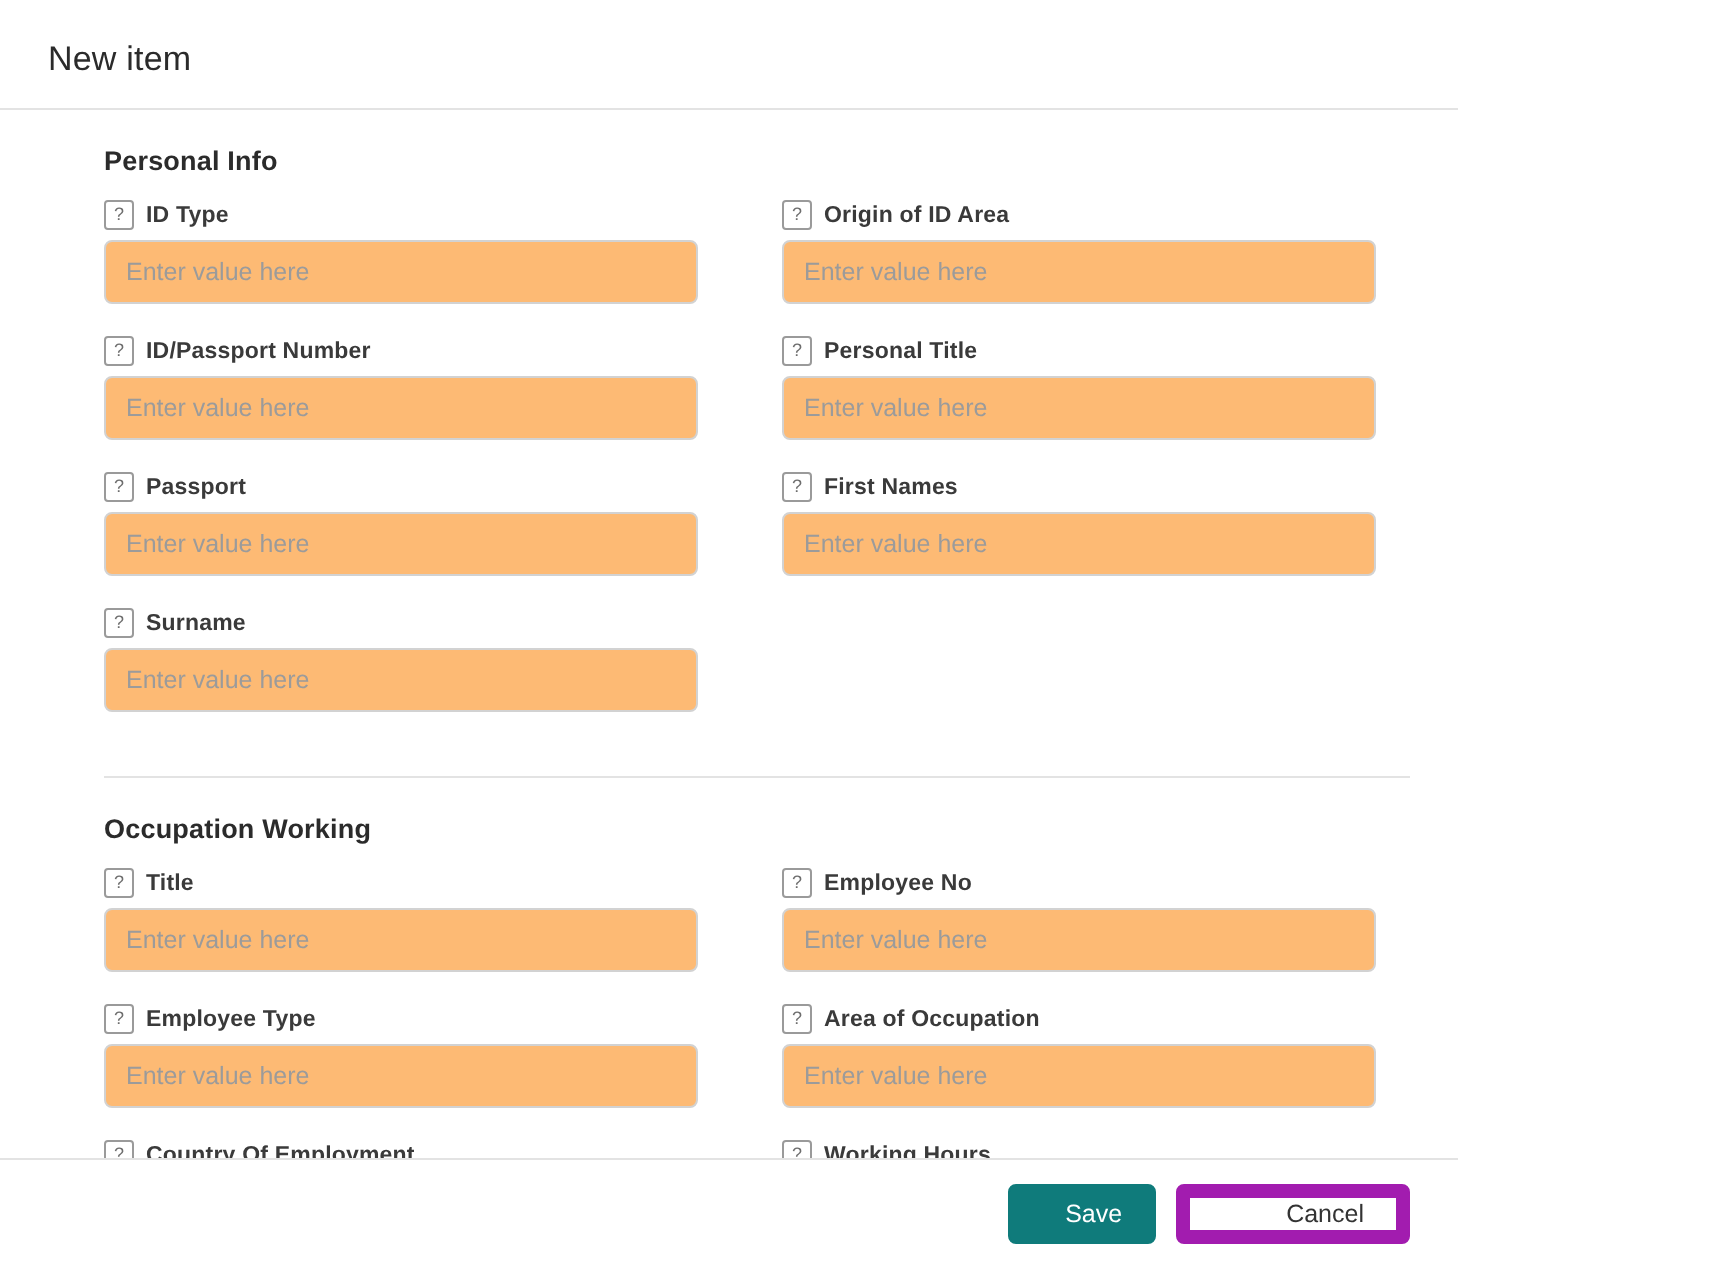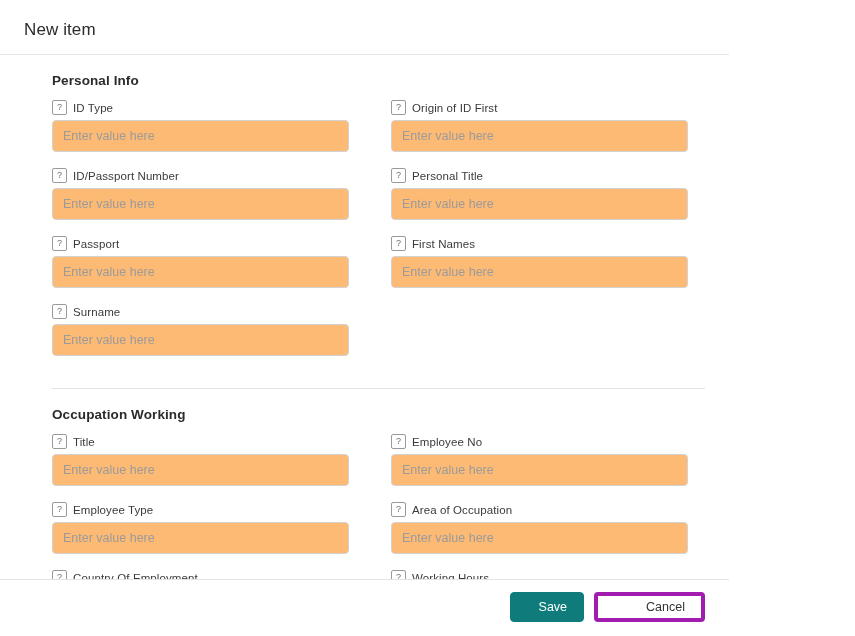--- a/index.html
+++ b/index.html
@@ -78,21 +78,21 @@
     justify-content: center;
     font-size: 9px;
     line-height: 1;
     color: #6d6d6d;
     flex: 0 0 auto;
     background: #ffffff;
   }
   .field-label {
     font-size: 11.5px;
     color: #3a3a3a;
-    font-weight: normal;
+    font-weight: bold;
     letter-spacing: 0.1px;
   }
   .field-input {
     width: 100%;
     box-sizing: border-box;
     height: 32px;
     padding: 6px 10px;
     border: 1px solid #d2d2d2;
     border-radius: 4px;
     background: #fdba74;
@@ -124,21 +124,21 @@
     padding: 0 16px;
   }
   .btn-primary {
     background: #0f7b7b;
     border: 1px solid #0f7b7b;
     color: #ffffff;
     text-align: right;
   }
   .btn-secondary {
     background: #ffffff;
-    border: 4px solid #a21caf;
+    border: 7px solid #a21caf;
     color: #333333;
     padding-left: 48px;
   }
   .scroll-region {
     height: 100%;
     overflow: hidden;
     margin-left: 28px;
   }
 </style>
 </head>
@@ -161,21 +161,21 @@
             <div class="field-label-row">
               <span class="help-icon">?</span>
               <span class="field-label">ID Type</span>
             </div>
             <input class="field-input" type="text" placeholder="Enter value here" style="">
           </div>
 
           <div class="field">
             <div class="field-label-row">
               <span class="help-icon">?</span>
-              <span class="field-label">Origin of ID First</span>
+              <span class="field-label">Origin of ID Area</span>
             </div>
             <input class="field-input" type="text" placeholder="Enter value here" style="">
           </div>
 
           <div class="field">
             <div class="field-label-row">
               <span class="help-icon">?</span>
               <span class="field-label">ID/Passport Number</span>
             </div>
             <input class="field-input" type="text" placeholder="Enter value here" style="">

